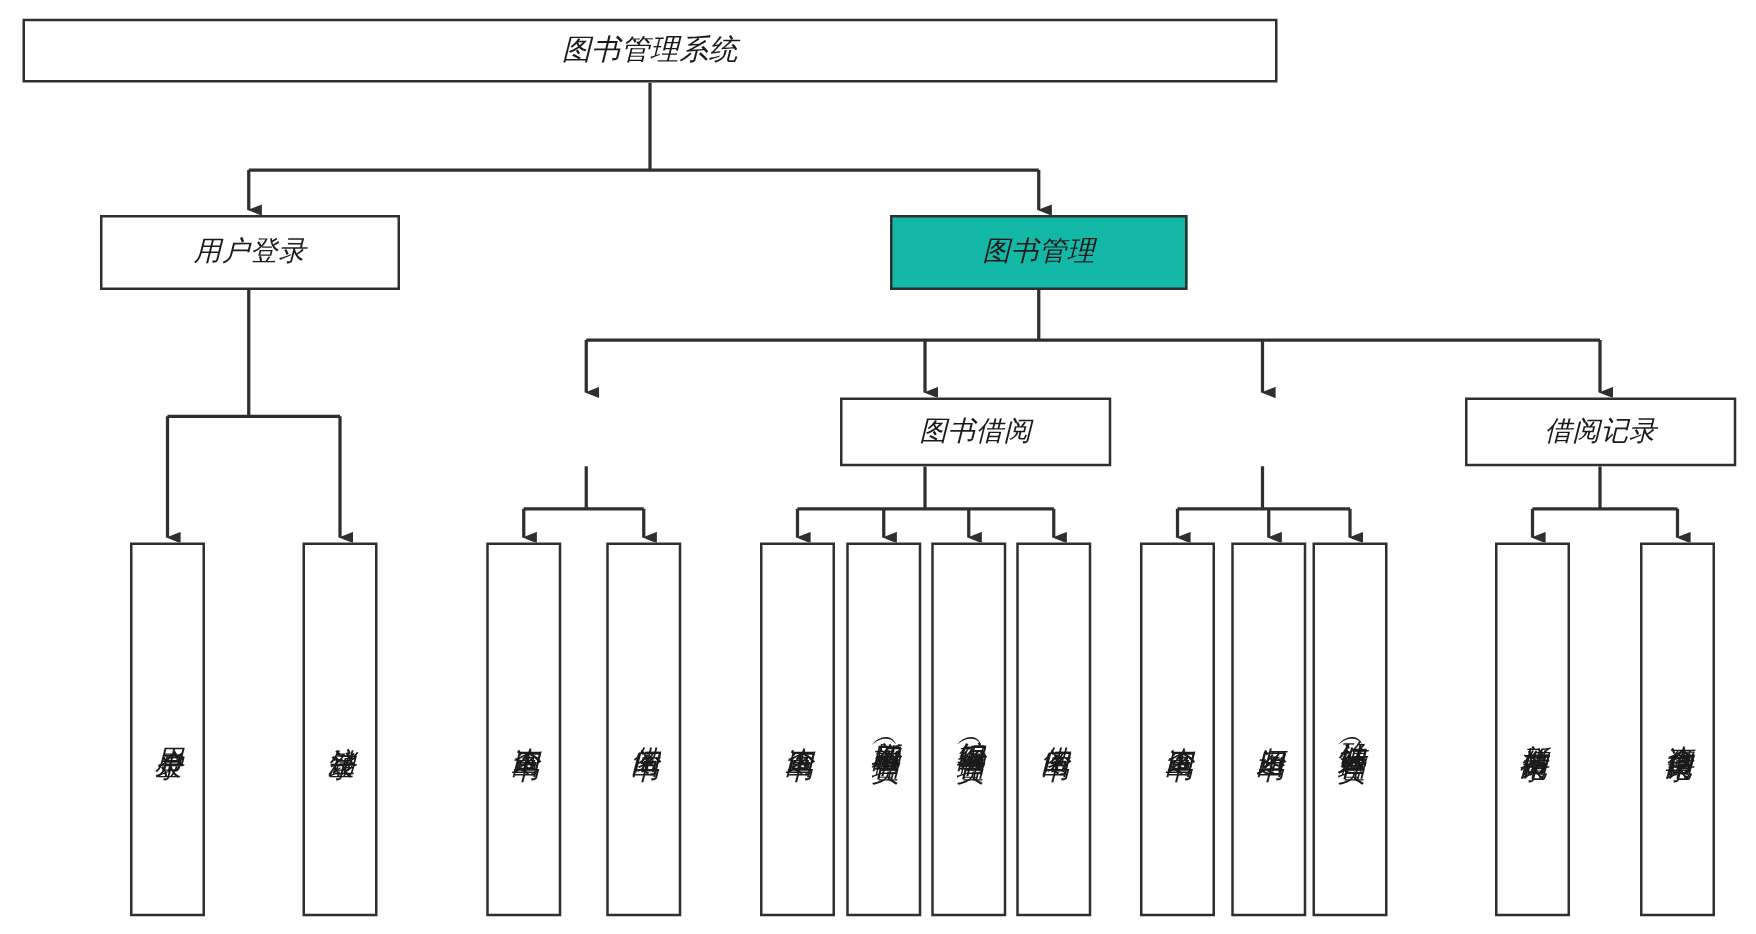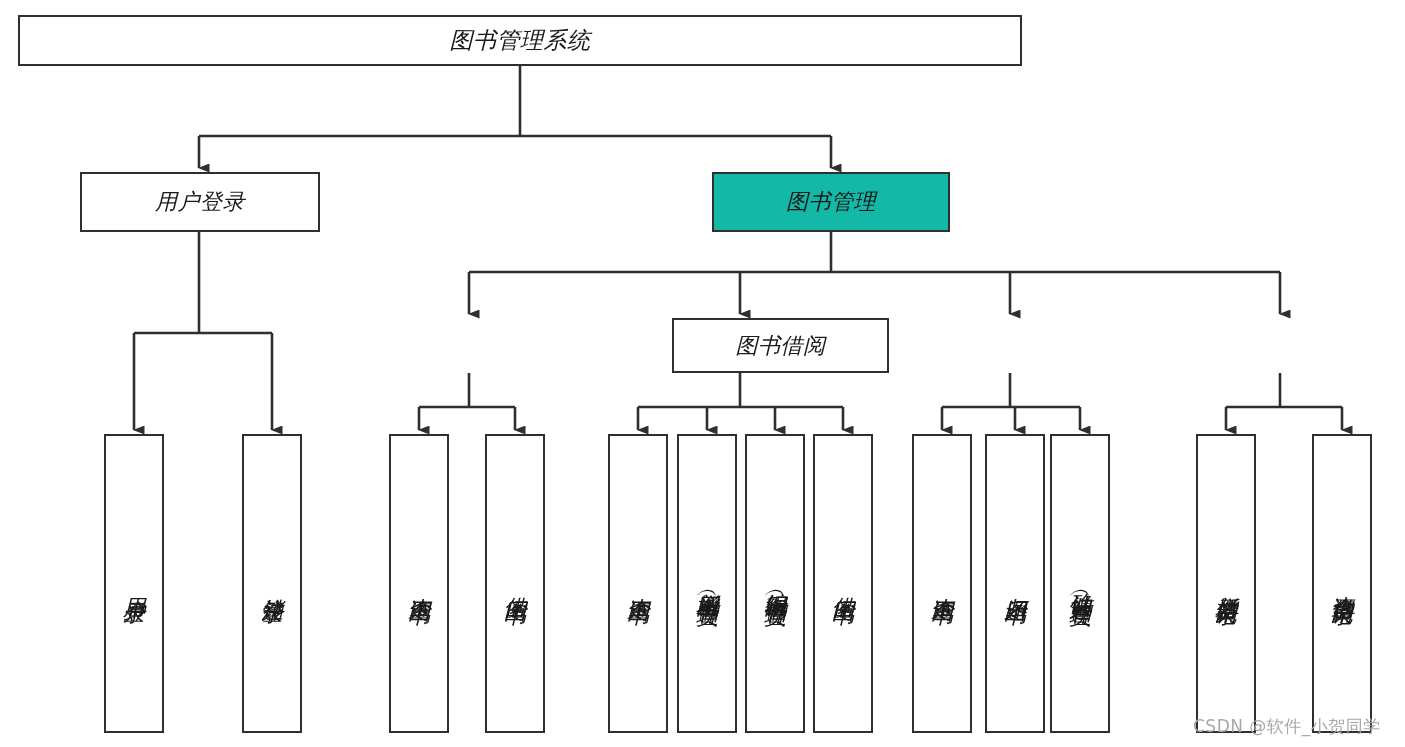--- a/index.html
+++ b/index.html
@@ -135,20 +135,23 @@
   <div class="node-box level1" style="left: 80px; top: 172px; width: 240px; height: 60px; border-color: rgb(47, 47, 47); background: rgb(255, 255, 255);">
     <span class="node-label" style="color: rgb(26, 26, 26);">用户登录</span>
   </div>
   <div class="node-box level1" style="left: 712px; top: 172px; width: 238px; height: 60px; border-color: rgb(47, 47, 47); background: #14b8a6;">
     <span class="node-label" style="color: rgb(26, 26, 26);">图书管理</span>
   </div>
 
   <div class="node-box level2" style="left: 632px; top: 318px; width: 217px; height: 55px; border-color: rgb(47, 47, 47); background: rgb(255, 255, 255); margin-left: 40px;">
     <span class="node-label" style="color: rgb(26, 26, 26);">图书借阅</span>
   </div>
+  <div class="node-box level2" style="left: 1172px; top: 318px; width: 217px; height: 55px; border-color: rgb(47, 47, 47); background: rgb(255, 255, 255);">
+    <span class="node-label" style="color: rgb(26, 26, 26);">借阅记录</span>
+  </div>
 
   <div class="node-box vertical" style="left: 104px; top: 434px; width: 60px; height: 299px; border-color: rgb(47, 47, 47); background: rgb(255, 255, 255);">
     <span class="node-label" style="color: rgb(26, 26, 26);">用户登录</span>
   </div>
   <div class="node-box vertical" style="left: 242px; top: 434px; width: 60px; height: 299px; border-color: rgb(47, 47, 47); background: rgb(255, 255, 255);">
     <span class="node-label" style="color: rgb(26, 26, 26);">注销登录</span>
   </div>
   <div class="node-box vertical" style="left: 389px; top: 434px; width: 60px; height: 299px; border-color: rgb(47, 47, 47); background: rgb(255, 255, 255);">
     <span class="node-label" style="color: rgb(26, 26, 26);">查询图书</span>
   </div>
@@ -176,15 +179,14 @@
   <div class="node-box vertical" style="left: 1050px; top: 434px; width: 60px; height: 299px; border-color: rgb(47, 47, 47); background: rgb(255, 255, 255);">
     <span class="node-label" style="color: rgb(26, 26, 26);">确认归还（管理员）</span>
   </div>
   <div class="node-box vertical" style="left: 1196px; top: 434px; width: 60px; height: 299px; border-color: rgb(47, 47, 47); background: rgb(255, 255, 255);">
     <span class="node-label" style="color: rgb(26, 26, 26);">新增借阅记录</span>
   </div>
   <div class="node-box vertical" style="left: 1312px; top: 434px; width: 60px; height: 299px; border-color: rgb(47, 47, 47); background: rgb(255, 255, 255);">
     <span class="node-label" style="color: rgb(26, 26, 26);">查询借阅记录</span>
   </div>
 
-  <div class="watermark" style="left: 1193px; top: 715px; color: rgb(168, 168, 168);">CSDN @软件_小贺同学</div>
 
 </div>
 
 </body></html>

